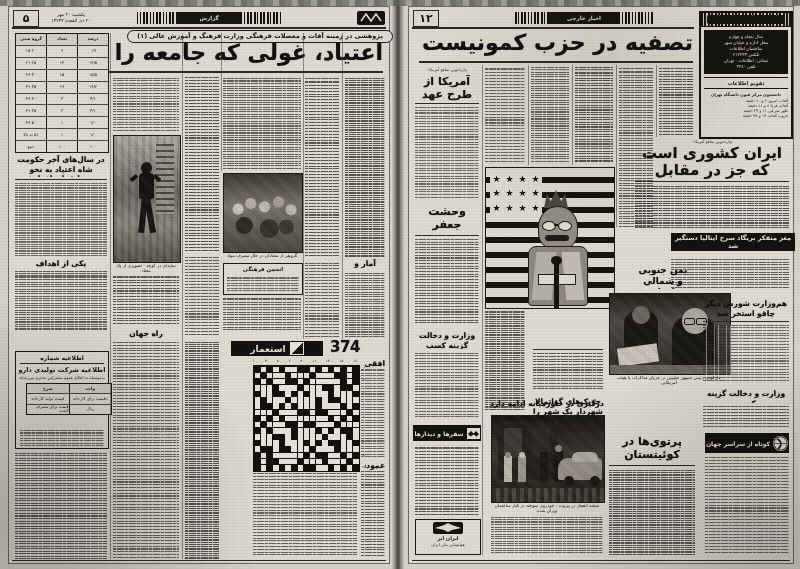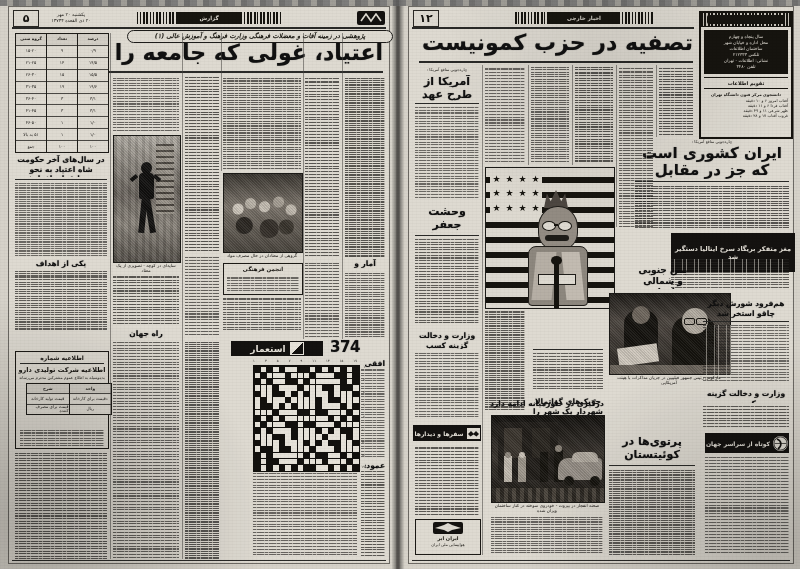--- a/index.html
+++ b/index.html
@@ -187,21 +187,21 @@
     <div class="barcode" style="left:128px;top:5px;width:40px;height:12px;"></div>
     <div class="sectag" style="left:168px;top:5px;width:64px;height:12px;">گزارش</div>
     <div class="barcode" style="left:232px;top:5px;width:40px;height:12px;"></div>
     <div class="logomark" style="left:348px;top:4px;width:28px;height:14px;border-radius:2px;">
       <svg width="22" height="10" viewBox="0 0 22 10">
           <path d="M1 8 L6 1 L11 8 L16 1 L21 8" stroke="#ddd9d0" stroke-width="1.6" fill="none"></path>
         </svg>
     </div>
     <div class="rule hr2" style="position:absolute;left:3px;top:20px;width:374px;"></div>
 
-    <div class="kicker" style="left:118px;top:23px;width:252px;font-style:italic;">پژوهشی در زمینه آفات و معضلات فرهنگی وزارت فرهنگ و آموزش عالی (۱)</div>
+    <div class="kicker" style="left:118px;top:23px;width:252px;">پژوهشی در زمینه آفات و معضلات فرهنگی وزارت فرهنگ و آموزش عالی (۱)</div>
     <div class="headline h-xl" style="left:100px;top:34px;width:274px;height:28px;">اعتیاد، غولی که جامعه را دود می‌کند!</div>
     <div class="rule hr2" style="position:absolute;left:100px;top:64px;width:274px;"></div>
 
     <div class="tbl" style="left:6px;top:26px;width:92px;height:118px;">
       <div class="tcol">
         <div class="tcell hd">درصد</div>
         <div class="tcell">۰/۹</div>
         <div class="tcell">۱۴/۵</div>
         <div class="tcell">۱۵/۵</div>
         <div class="tcell">۱۹/۶</div>
@@ -694,21 +694,21 @@
       <div class="tiny" style="position:relative;padding:0 3px;text-align:right;">آفتاب فردا ۶ و ۱۱ دقیقه</div>
       <div class="tiny" style="position:relative;padding:0 3px;text-align:right;">ظهر شرعی ۱۱ و ۴۹ دقیقه</div>
       <div class="tiny" style="position:relative;padding:0 3px;text-align:right;">غروب آفتاب ۱۷ و ۲۸ دقیقه</div>
     </div>
 
     <div class="tiny" style="left:226px;top:132px;width:154px;">چاره‌جویی منافع آمریکا :</div>
     <div class="headline h-lg wrap" style="left:226px;top:138px;width:154px;height:34px;">ایران کشوری است که جز در مقابل خداوند به سر تعظیم فرود نمی‌آورد</div>
     <div class="rule hr1" style="position:absolute;left:226px;top:174px;width:154px;"></div>
     <div class="bodytext blk" style="left: 226px; top: 178px; width: 154px; height: 44px; --lh: 2.43px; background-position-y: 1px; opacity: 0.95;"></div>
 
-    <div class="blackbar" style="left:262px;top:226px;width:118px;height:39px;font-size:6.5px;padding:0 3px;text-align:center;">مغز متفکر بریگاد سرخ ایتالیا دستگیر شد</div>
+    <div class="blackbar" style="left:262px;top:226px;width:118px;height:18px;font-size:6.5px;padding:0 3px;text-align:center;">مغز متفکر بریگاد سرخ ایتالیا دستگیر شد</div>
     <div class="bodytext blk dense" style="left: 262px; top: 252px; width: 118px; height: 30px; --lh: 2.52px; background-position-y: 0px; opacity: 0.88;"></div>
 
     <div class="cartoon" style="left:76px;top:160px;width:128px;height:140px;">
 
       <div style="position:absolute;inset:0;background:repeating-linear-gradient(180deg,#ddd9d0 0 9px,#16140f 9px 15px);"></div>
 
       <div style="position:absolute;left:4px;top:4px;width:52px;height:44px;background:#ddd9d0;
         display:grid;grid-template-columns:repeat(4,1fr);grid-template-rows:repeat(3,1fr);
         align-items:center;justify-items:center;font-size:9px;color:#16140f;line-height:1;">
         <span>★</span>
@@ -813,21 +813,21 @@
     </div>
     <div class="caption" style="left:200px;top:368px;width:120px;">مارکوس رئیس جمهور فیلیپین در جریان مذاکرات با هیئت آمریکایی</div>
 
     <div class="rule hr1" style="position:absolute;left:124px;top:342px;width:70px;"></div>
     <div class="bodytext blk dense" style="left: 124px; top: 346px; width: 70px; height: 38px; --lh: 2.70px; background-position-y: 3px; opacity: 0.88;"></div>
 
     <div class="headline h-xs wrap" style="left:124px;top:390px;width:70px;height:18px;">چریک‌های گواتمالا شهردار یک شهر را کشتند</div>
 
     <div class="headline h-sm wrap" style="left:226px;top:258px;width:56px;height:24px;">یمن جنوبی و شمالی ادغام می‌شوند</div>
 
-    <div class="headline h-xs wrap" style="left:294px;top:292px;width:86px;height:20px;">هم‌فرود شورش دیگر چاقو استخر شد</div>
+    <div class="headline h-xs wrap" style="left:294px;top:292px;width:86px;height:20px;">هم‌وزارت شورش دیگر چاقو استخر شد</div>
     <div class="rule hr1" style="position:absolute;left:294px;top:314px;width:86px;"></div>
     <div class="bodytext blk dense" style="left: 294px; top: 318px; width: 86px; height: 58px; --lh: 2.79px; background-position-y: 2px; opacity: 0.8;"></div>
 
     <div class="headline h-xs wrap" style="left:294px;top:382px;width:86px;height:14px;">وزارت و دخالت گزینه کسب</div>
     <div class="bodytext blk dense" style="left: 294px; top: 398px; width: 86px; height: 22px; --lh: 2.88px; background-position-y: 1px; opacity: 0.89;"></div>
 
     <div class="blackbar" style="left:296px;top:426px;width:84px;height:20px;font-size:6px;gap:3px;">
       <span style="display:inline-block;width:15px;height:15px;border-radius:50%;background:#ddd9d0;position:relative;">
         <svg width="15" height="15" viewBox="0 0 15 15">
           <circle cx="7.5" cy="7.5" r="6.6" fill="#ddd9d0" stroke="#141210" stroke-width="0.8"></circle>

